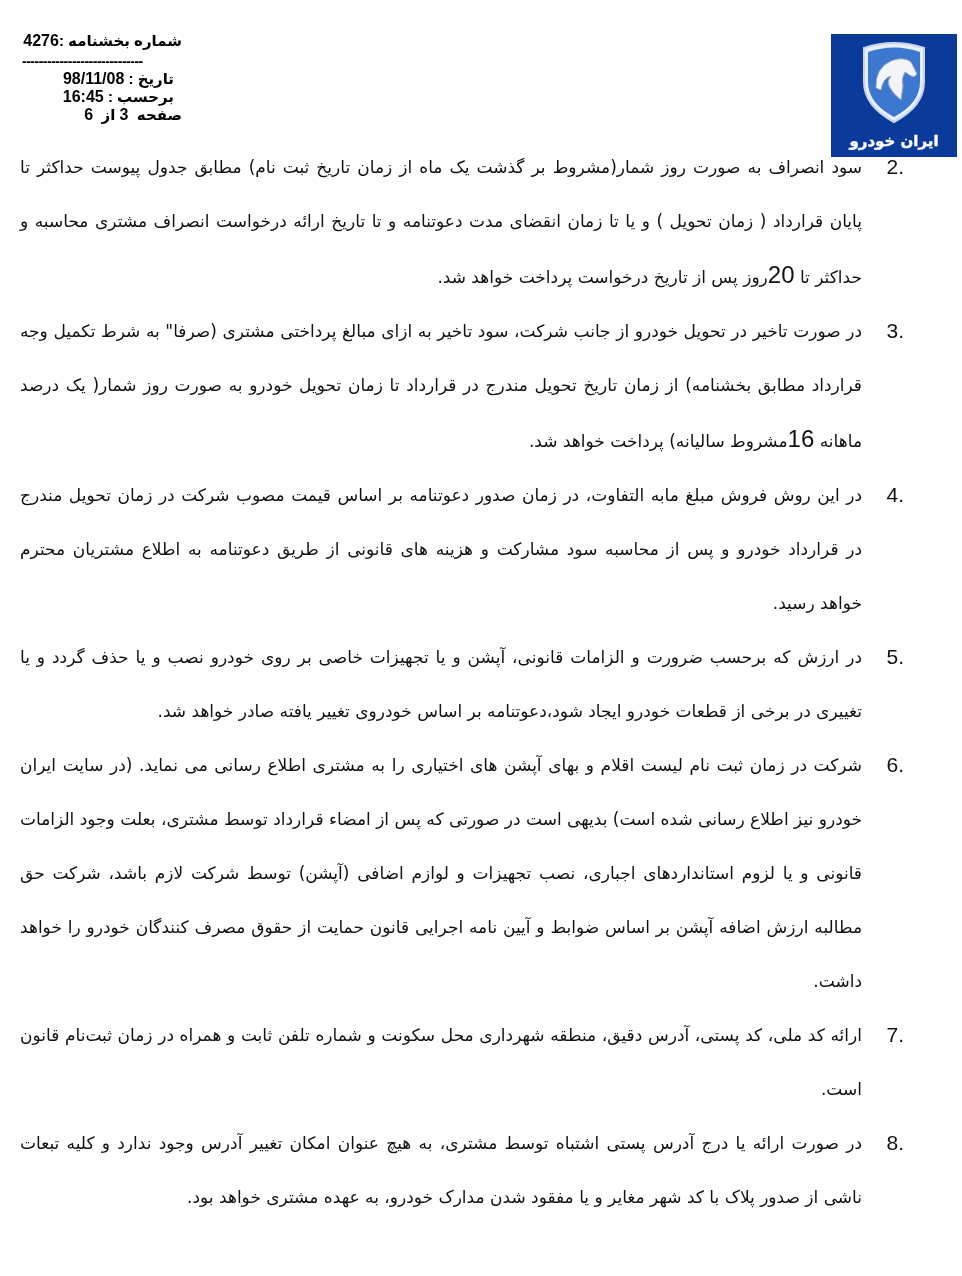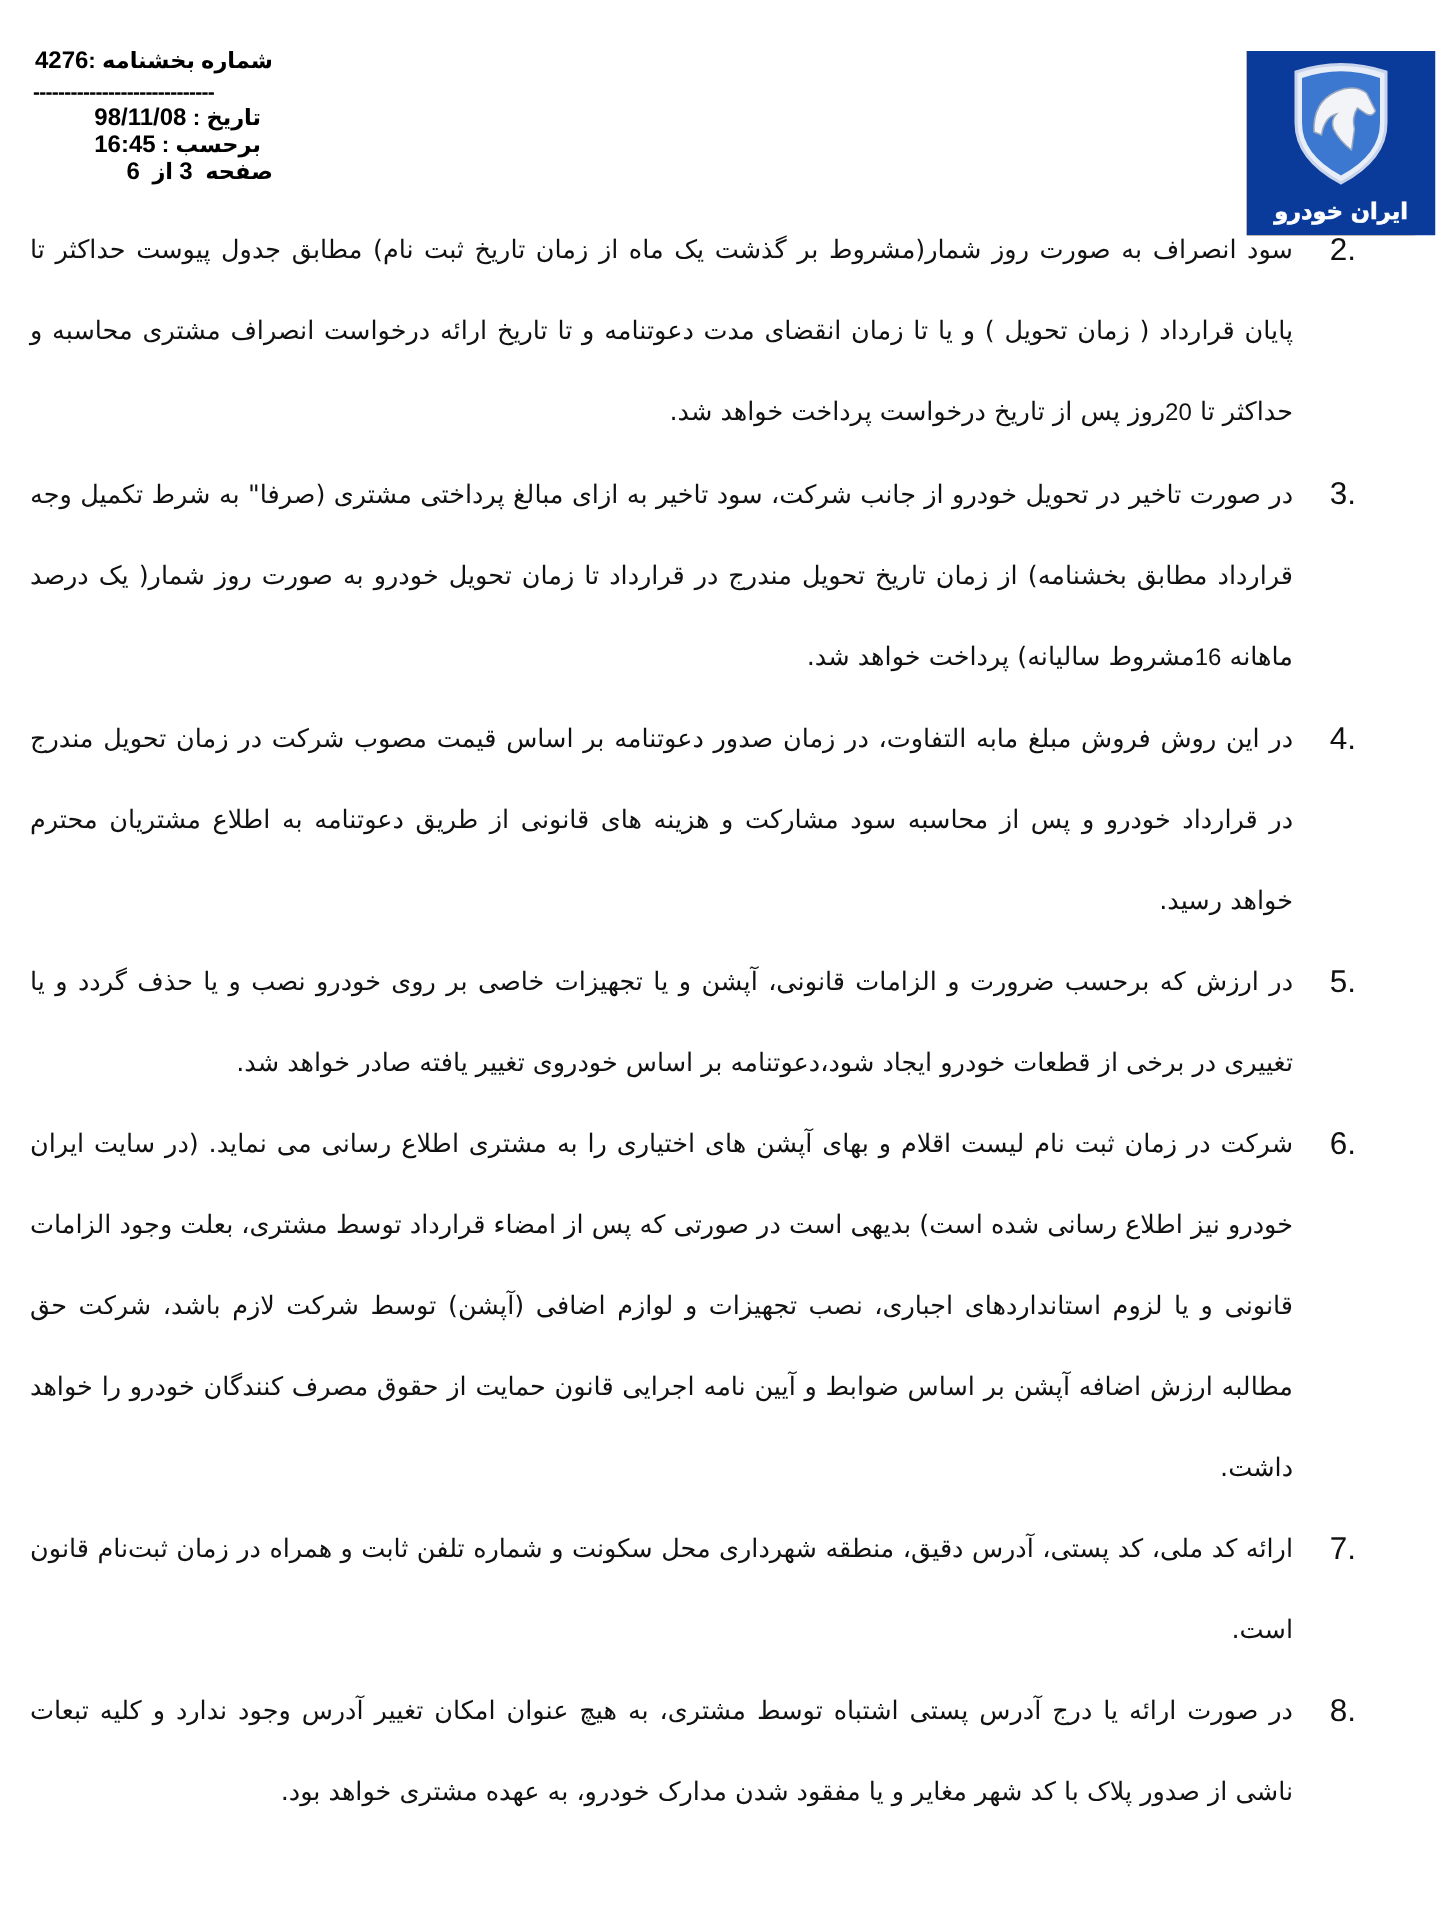--- a/index.html
+++ b/index.html
@@ -32,21 +32,21 @@
       font-family: "DejaVu Sans", sans-serif; font-size: 17px;
       line-height: 54px;
     }
     .item { position: relative; padding-right: 0; margin-bottom: 0; }
     .item p { margin: 0; text-align-last: right; }
     .item .marker {
       position: absolute; right: -42px; top: 0;
       font-family: "Liberation Sans", sans-serif; font-size: 21px;
       direction: ltr; width: 36px; text-align: right;
     }
-    .big { font-family: "Liberation Sans", sans-serif; font-size: 16px; }
+    .big { font-family: "Liberation Sans", sans-serif; font-size: 24px; }
   </style>
 </head>
 <body>
 
 <div class="header-block">
   <div class="row">
     <span>شماره بخشنامه :</span><span class="num">4276</span>
   </div>
   <div class="dashes">-----------------------------</div>
   <div class="row" style="padding-right:8px">

